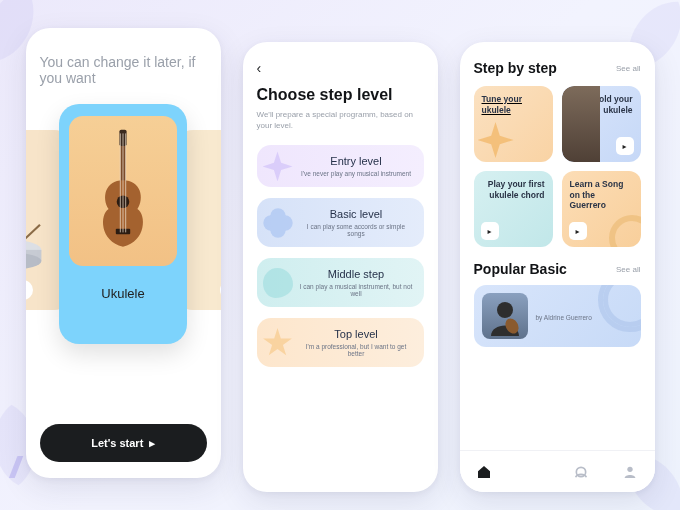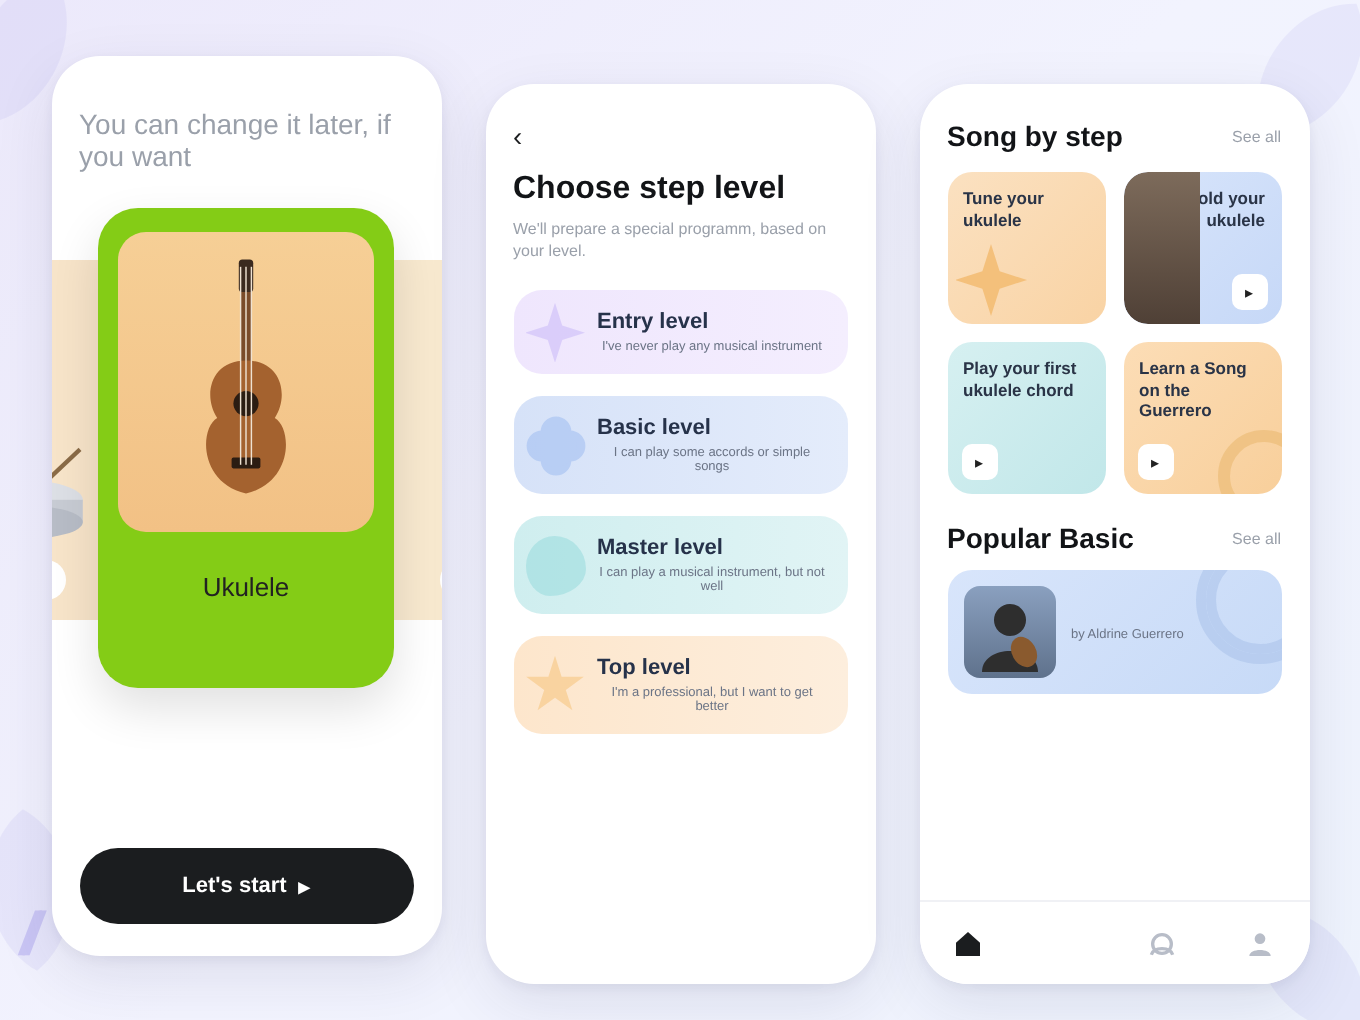--- a/index.html
+++ b/index.html
@@ -34,21 +34,21 @@
   .s1-side {
     position:absolute; top:26px; width:120px; height:180px; border-radius:18px;
     display:flex; flex-direction:column; align-items:center; justify-content:flex-end;
     padding:10px; font-size:10px;
   }
   .s1-side.left  { left:-88px; background:#f7e4c9; }
   .s1-side.right { right:-88px; background:#f8e9cf; }
   .s1-side .lbl { background:#fff; border-radius:10px; padding:5px 8px; font-size:9px; }
   .s1-center {
     position:absolute; left:50%; top:0; transform:translateX(-50%);
-    width:148px; height:240px; background:#84cc16; border-radius:20px;
+    width:128px; height:240px; background:#7dd3fc; border-radius:20px;
     box-shadow:0 10px 24px rgba(0,0,0,.12);
     display:flex; flex-direction:column; align-items:center; padding:12px 10px 10px; z-index:2;
   }
   .s1-art {
     width:100%; height:150px; border-radius:14px;
     background:linear-gradient(180deg,#f6cf96,#f2c185);
     display:flex; align-items:center; justify-content:center;
   }
   .s1-center .name { margin-top:20px; font-size:13px; font-weight:500; color:#222; }
   
@@ -62,21 +62,21 @@
   }
 
   
   .back { font-size:14px; color:#1b1d1f; margin-bottom:10px; }
   .s2-title { font-size:16px; font-weight:700; color:#121417; }
   .s2-sub   { font-size:8px; color:#9aa0aa; margin-top:5px; line-height:1.4; }
   .levels { margin-top:14px; display:flex; flex-direction:column; gap:11px; }
   .level {
     border-radius:14px; padding:10px 10px 10px 42px; position:relative;
   }
-  .level .caption { font-size:11px; font-weight:700; color:#26324a; }
+  .level .caption { font-size:11px; font-weight:400; color:#26324a; text-align:center; }
   .level .desc    { font-size:6.5px; color:#6b7486; text-align:center; margin-top:3px; }
   .lvl1 { background:linear-gradient(90deg,#efe6fd,#f4eefe); }
   .lvl2 { background:linear-gradient(90deg,#d6e2f8,#e4ecfb); }
   .lvl3 { background:linear-gradient(90deg,#cfeeef,#e1f4f5); }
   .lvl4 { background:linear-gradient(90deg,#fde6cc,#fdeedd); }
   .level .shape {
     position:absolute; left:6px; top:50%; transform:translateY(-50%);
     width:30px; height:30px; opacity:.55;
   }
   .shape.sparkle { background:#c9b8f7; clip-path:polygon(50% 0,62% 38%,100% 50%,62% 62%,50% 100%,38% 62%,0 50%,38% 38%); }
@@ -92,28 +92,28 @@
   .tile {
     height:76px; border-radius:12px; padding:8px; position:relative; overflow:hidden;
     display:flex; flex-direction:column; justify-content:flex-start;
   }
   .tile .t { font-size:8.5px; font-weight:700; color:#2a3447; line-height:1.25; }
   .tile .play {
     position:absolute; bottom:7px; width:18px; height:18px;
     background:#fff; border-radius:5px; display:flex; align-items:center; justify-content:center;
     font-size:8px; color:#222;
   }
-  .tile1 { background:linear-gradient(135deg,#fbe1c1,#f9d3a4); }
+  .tile1 { background:linear-gradient(135deg,#fbe1c1,#f9d3a4);text-decoration:underline; }
   .tile1 .deco { position:absolute; left:4px; bottom:4px; width:36px; height:36px; background:#f1b768; clip-path:polygon(50% 0,62% 38%,100% 50%,62% 62%,50% 100%,38% 62%,0 50%,38% 38%); opacity:.75;}
   .tile2 { background:linear-gradient(135deg,#d8e5fb,#c6d8f7); }
   .tile2 .t { text-align:right; }
   .tile2 .play { right:7px; }
   .tile2 .img { position:absolute; left:0; top:0; width:38px; height:100%; background:linear-gradient(180deg,#7d6b5b,#4f4036); border-top-left-radius:12px; border-bottom-left-radius:12px; }
   .tile3 { background:linear-gradient(135deg,#d6f0f1,#c1e7e9); }
-  .tile3 .t { text-align:left; }
+  .tile3 .t { text-align:right; }
   .tile3 .play { left:7px; }
   .tile4 { background:linear-gradient(135deg,#fcddb6,#f8cf9b); }
   .tile4 .play { left:7px; }
   .tile4 .deco { position:absolute; right:-14px; bottom:-14px; width:46px; height:46px; border:6px solid #eab972; border-radius:50%; opacity:.6;}
 
   .s3-popular { margin-top:14px; }
   .course-card {
     margin-top:8px; height:62px; border-radius:12px;
     background:linear-gradient(135deg,#d8e5fb,#c7daf7);
     display:flex; align-items:center; padding:8px; gap:8px; position:relative; overflow:hidden;
@@ -207,34 +207,34 @@
         <div class="caption">Entry level</div>
         <div class="desc">I've never play any musical instrument</div>
       </div>
       <div class="level lvl2">
         <div class="shape flower"></div>
         <div class="caption">Basic level</div>
         <div class="desc">I can play some accords or simple songs</div>
       </div>
       <div class="level lvl3">
         <div class="shape blob"></div>
-        <div class="caption">Master level</div>
+        <div class="caption">Middle step</div>
         <div class="desc">I can play a musical instrument, but not well</div>
       </div>
       <div class="level lvl4">
         <div class="shape star"></div>
         <div class="caption">Top level</div>
         <div class="desc">I'm a professional, but I want to get better</div>
       </div>
     </div>
   </div>
 
   <div class="phone p3">
     <div class="s3-row">
-      <div class="s3-h">Song by step</div>
+      <div class="s3-h">Step by step</div>
       <div class="s3-see">See all</div>
     </div>
 
     <div class="s3-grid">
       <div class="tile tile1">
         <div class="t">Tune your ukulele</div>
         <div class="deco"></div>
       </div>
       <div class="tile tile2">
         <div class="img"></div>

